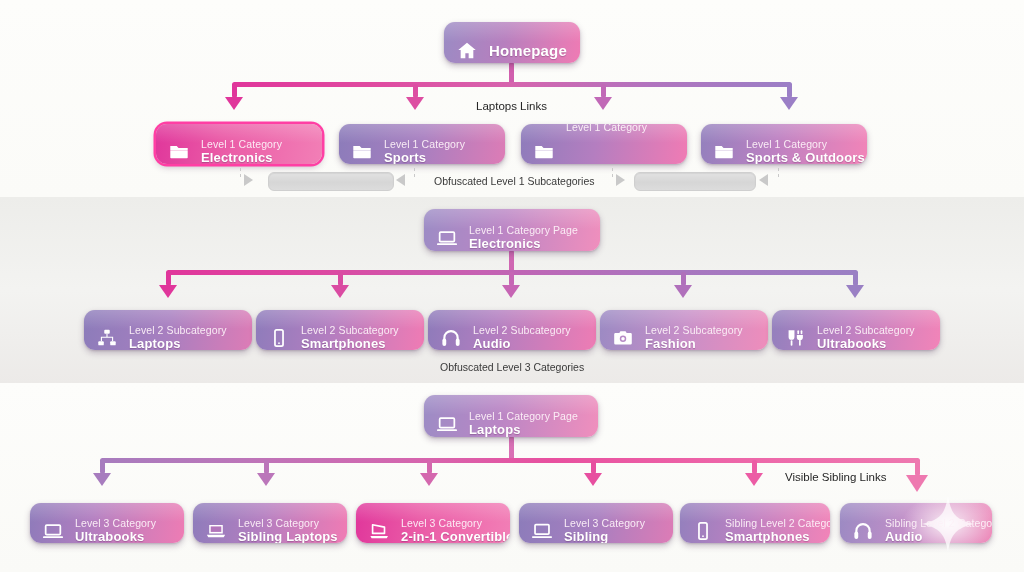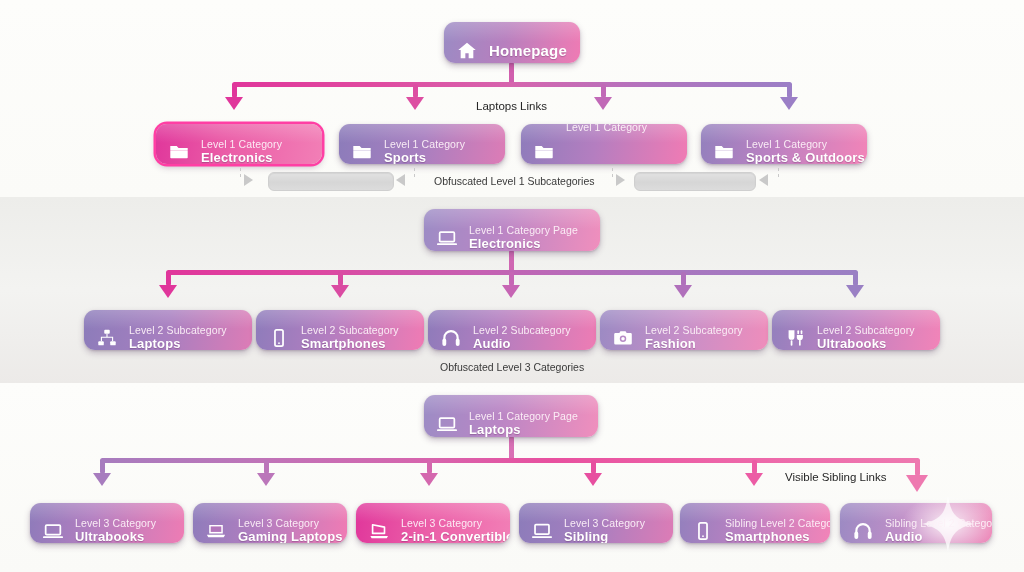--- a/index.html
+++ b/index.html
@@ -329,21 +329,21 @@
   <div class="node g-c" style="left:193px;top:503px;width:154px;height:40px;">
     <span class="ico">
       <svg width="24" height="22" viewBox="0 0 24 24" fill="#fff">
           <path d="M4.6 5.4h14.8v9.2H4.6z" fill="#fff"></path>
           <path d="M2 16.2h20l-1.6 2.6H3.6z"></path>
           <rect x="6.2" y="7" width="11.6" height="6" fill="#b275bb"></rect>
         </svg>
     </span>
     <span class="txt">
       <span class="kicker" style="display:block;">Level 3 Category</span>
-      <span class="name" style="display:block;">Gaming Laptops</span>
+      <span class="name" style="display:block;">Sibling Laptops</span>
     </span>
   </div>
 
   <div class="node g-a" style="left:356px;top:503px;width:154px;height:40px;">
     <span class="ico">
       <svg width="24" height="22" viewBox="0 0 24 24" fill="none" stroke="#fff" stroke-width="1.8" stroke-linejoin="round">
           <path d="M5 14.6V5.2l13 2.6v6.8z"></path>
           <path d="M2.6 17.4h19.2l-1.3 2.4H3.9z" fill="#fff" stroke="none"></path>
         </svg>
     </span>

